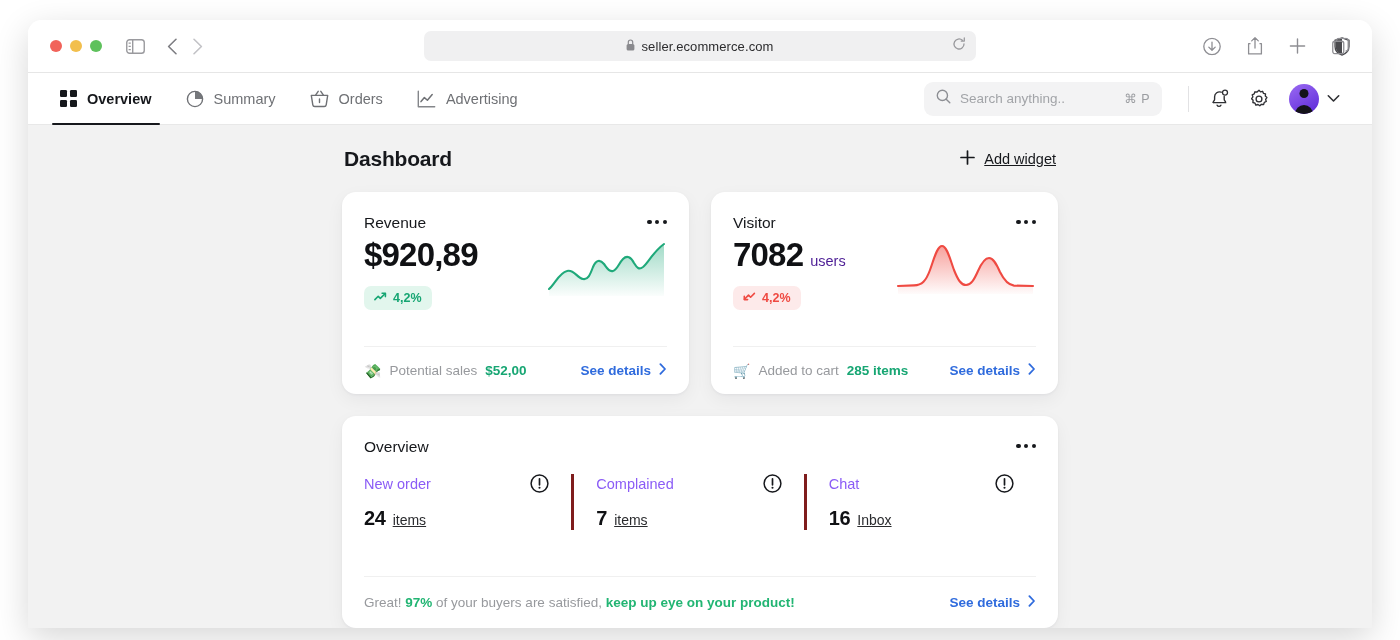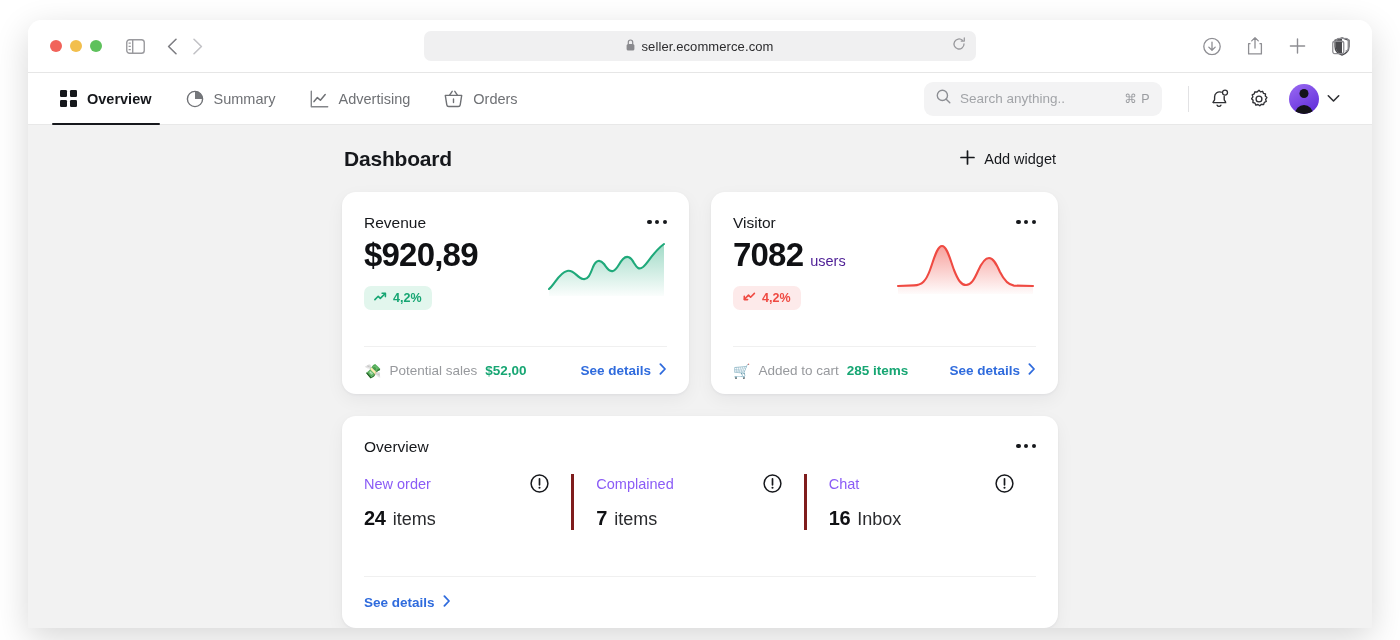--- a/index.html
+++ b/index.html
@@ -161,21 +161,21 @@
     padding-top: 22px;
   }
   .page-head {
     display: flex; align-items: center; justify-content: space-between;
     padding: 0 2px;
     margin-bottom: 21px;
   }
   .page-title { font-size: 21px; font-weight: 700; color: #16181c; letter-spacing: -0.2px; }
   .add-widget {
     display: flex; align-items: center; gap: 9px;
-    font-size: 14.5px; color: #16181c; cursor: pointer;
+    font-size: 14.5px; color: #16181c; cursor: pointer; text-decoration: underline;
   }
 
   .cards-row { display: flex; gap: 22px; }
   .card {
     background: #ffffff;
     border-radius: 14px;
     box-shadow: 0 1px 3px rgba(16,24,40,0.05), 0 6px 18px rgba(16,24,40,0.05);
   }
   .stat-card { width: 347px; height: 202px; padding: 22px 22px 0 22px; position: relative; }
   .card-head {
@@ -236,21 +236,21 @@
   .ov-col-head {
     display: flex; align-items: center; justify-content: space-between;
     padding-right: 4px;
   }
   .ov-label { font-size: 14.5px; color: #8b5cf6; }
   .ov-value {
     margin-top: 14px;
     display: flex; align-items: baseline; gap: 7px;
   }
   .ov-num { font-size: 20px; font-weight: 700; color: #101114; letter-spacing: -0.3px; }
-  .ov-unit { font-size: 18px; color: #2a2b2e; }
+  .ov-unit { font-size: 14px; color: #2a2b2e; text-decoration: underline; }
   .alert-icon { color: #16181c; display: flex; cursor: pointer; }
 
   .ov-foot {
     position: absolute; left: 22px; right: 22px; bottom: 0;
     height: 52px;
     border-top: 1px solid #f0f0f0;
     display: flex; align-items: center; justify-content: space-between;
   }
   .ov-msg { font-size: 13.5px; color: #97999d; }
   .ov-msg .g { color: #22b573; font-weight: 700; }
@@ -364,36 +364,36 @@
               <circle cx="9" cy="9" r="7.6" stroke="currentColor" stroke-width="1.4"></circle>
               <path d="M9 9V1.4A7.6 7.6 0 0116.6 9H9z" fill="currentColor" opacity="0.95"></path>
             </svg>
           </span>
           <span>Summary</span>
         </div>
 
         <div class="nav-tab">
           <span class="tab-icon">
             <svg width="19" height="18" viewBox="0 0 19 18" fill="none">
-              <path d="M1.3 1.3v15.4h16.4" stroke="currentColor" stroke-width="1.4" stroke-linecap="round" stroke-linejoin="round" opacity="0.85"></path>
-              <path d="M4 11.6l3.4-4 3 2.6 4.8-5.6" stroke="currentColor" stroke-width="1.5" stroke-linecap="round" stroke-linejoin="round" fill="none"></path>
-            </svg>
-          </span>
-          <span>Advertising</span>
+              <path d="M1.3 5.4h16.4l-1.5 9.4a2 2 0 01-2 1.7H4.8a2 2 0 01-2-1.7L1.3 5.4z" stroke="currentColor" stroke-width="1.4" stroke-linejoin="round"></path>
+              <path d="M5.6 5.2L8.2 1.3M13.4 5.2L10.8 1.3" stroke="currentColor" stroke-width="1.4" stroke-linecap="round"></path>
+              <path d="M9.5 9v3.6" stroke="currentColor" stroke-width="1.4" stroke-linecap="round"></path>
+            </svg>
+          </span>
+          <span>Orders</span>
         </div>
 
         <div class="nav-tab">
           <span class="tab-icon">
             <svg width="19" height="18" viewBox="0 0 19 18" fill="none">
-              <path d="M1.3 5.4h16.4l-1.5 9.4a2 2 0 01-2 1.7H4.8a2 2 0 01-2-1.7L1.3 5.4z" stroke="currentColor" stroke-width="1.4" stroke-linejoin="round"></path>
-              <path d="M5.6 5.2L8.2 1.3M13.4 5.2L10.8 1.3" stroke="currentColor" stroke-width="1.4" stroke-linecap="round"></path>
-              <path d="M9.5 9v3.6" stroke="currentColor" stroke-width="1.4" stroke-linecap="round"></path>
-            </svg>
-          </span>
-          <span>Orders</span>
+              <path d="M1.3 1.3v15.4h16.4" stroke="currentColor" stroke-width="1.4" stroke-linecap="round" stroke-linejoin="round" opacity="0.85"></path>
+              <path d="M4 11.6l3.4-4 3 2.6 4.8-5.6" stroke="currentColor" stroke-width="1.5" stroke-linecap="round" stroke-linejoin="round" fill="none"></path>
+            </svg>
+          </span>
+          <span>Advertising</span>
         </div>
       </div>
 
       <div class="nav-right">
         <div class="search-box">
           <span>
             <svg width="15" height="15" viewBox="0 0 15 15" fill="none">
               <circle cx="6.4" cy="6.4" r="5.1" stroke="#8d8f94" stroke-width="1.4"></circle>
               <path d="M10.2 10.2l3.6 3.6" stroke="#8d8f94" stroke-width="1.4" stroke-linecap="round"></path>
             </svg>
@@ -625,20 +625,26 @@
                 </span>
               </div>
               <div class="ov-value">
                 <span class="ov-num">16</span>
                 <span class="ov-unit">Inbox</span>
               </div>
             </div>
           </div>
 
           <div class="ov-foot">
+            <div class="ov-msg">
+              <span>Great!</span>
+              <span class="g">97%</span>
+              <span>of your buyers are satisfied,</span>
+              <span class="g">keep up eye on your product!</span>
+            </div>
             <div class="see-details">
               <span>See details</span>
               <span>
                 <svg width="8" height="12" viewBox="0 0 8 12" fill="none">
                   <path d="M1.4 1.2L6 6l-4.6 4.8" stroke="#2f6bdd" stroke-width="1.8" stroke-linecap="round" stroke-linejoin="round"></path>
                 </svg>
               </span>
             </div>
           </div>
         </div>

